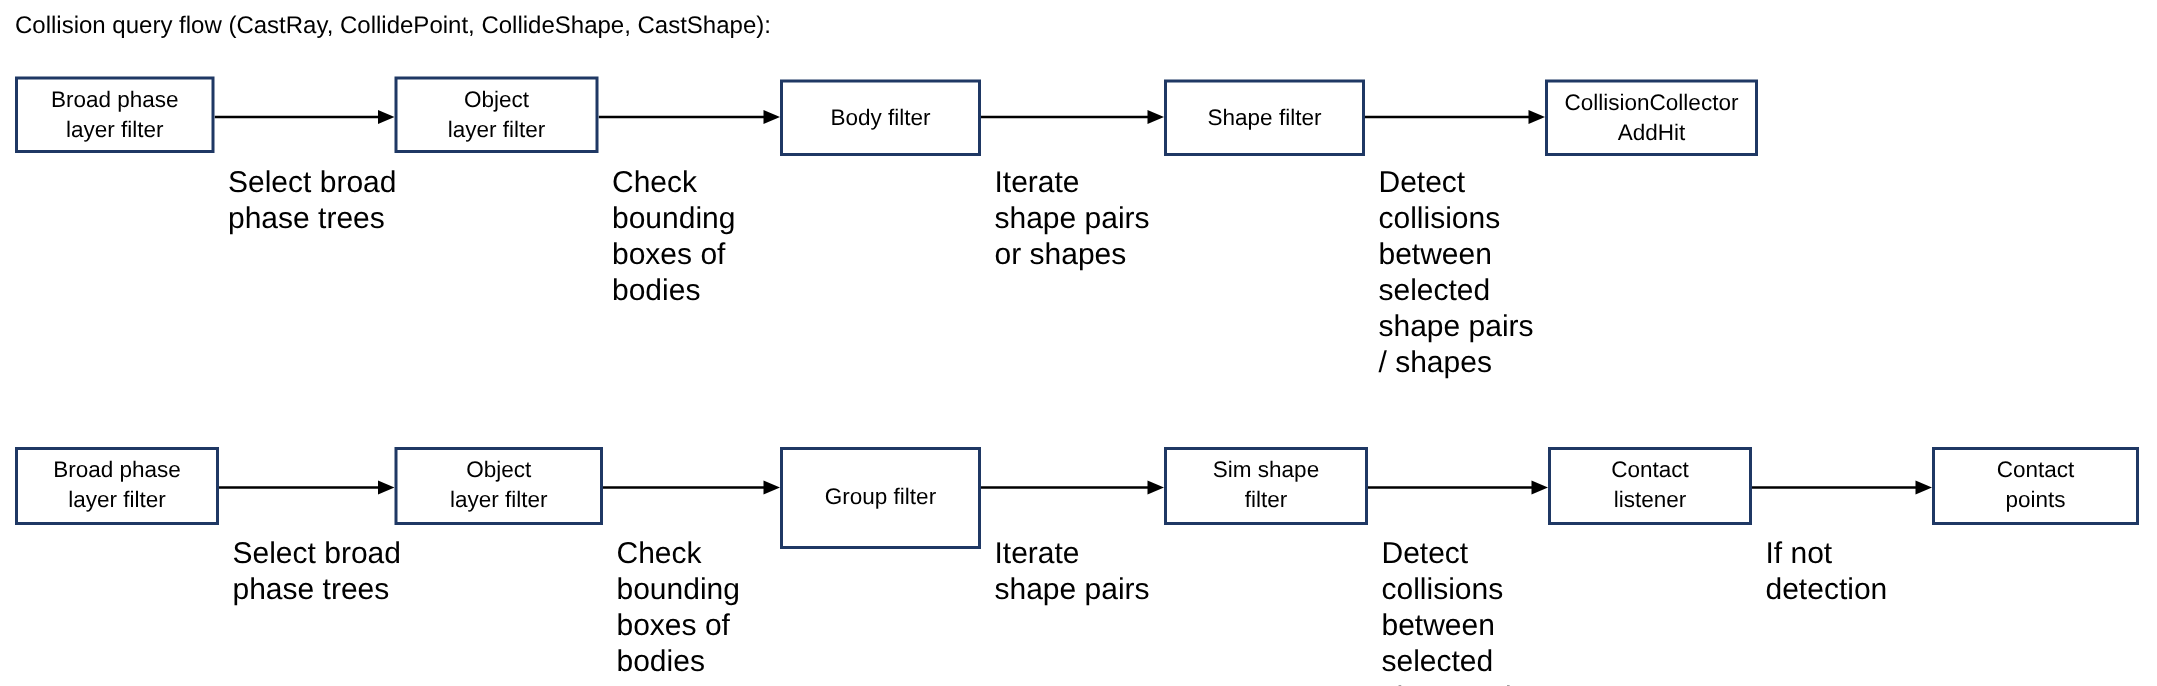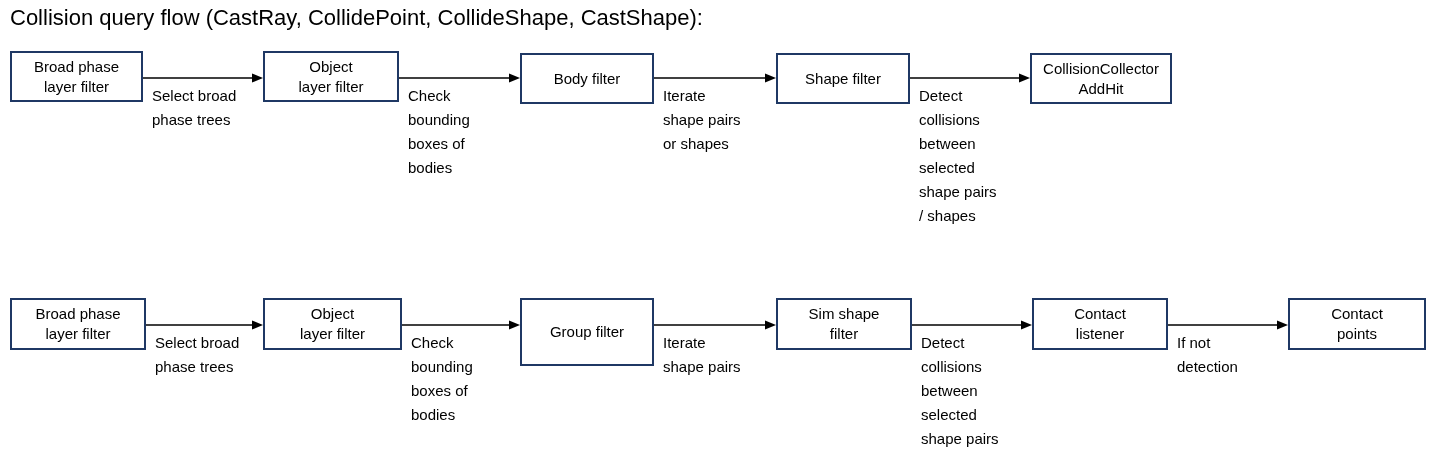--- a/index.html
+++ b/index.html
@@ -17,21 +17,21 @@
     overflow: hidden;
   }
   .canvas {
     position: absolute;
     left: 0; top: 0;
     width: 1438px;
     height: 457px;
   }
   .section-title {
     position: absolute;
-    font-size: 22px;
+    font-size: 16px;
     line-height: 26px;
     white-space: nowrap;
     color: #000000;
   }
   .node {
     position: absolute;
     box-sizing: border-box;
     border: 2px solid #1F3864;
     background: #ffffff;
     display: flex;
@@ -53,25 +53,26 @@
     height: 18px;
     z-index: 1;
     overflow: visible;
   }
   .edge svg {
     display: block;
     overflow: visible;
   }
   .edge-label {
     position: absolute;
-    font-size: 15px;
+    font-size: 20px;
     line-height: 24px;
     color: #000000;
     white-space: pre-line;
     z-index: 3;
+    margin-top: 26px;
   }
 </style>
 </head>
 <body>
 
 <div class="canvas">
 
   <div class="section-title" style="left:10px; top:5px;">Collision query flow (CastRay, CollidePoint, CollideShape, CastShape):</div>
 
   <div class="node" style="left:10px; top:51px; width:133px; height:51px;">

